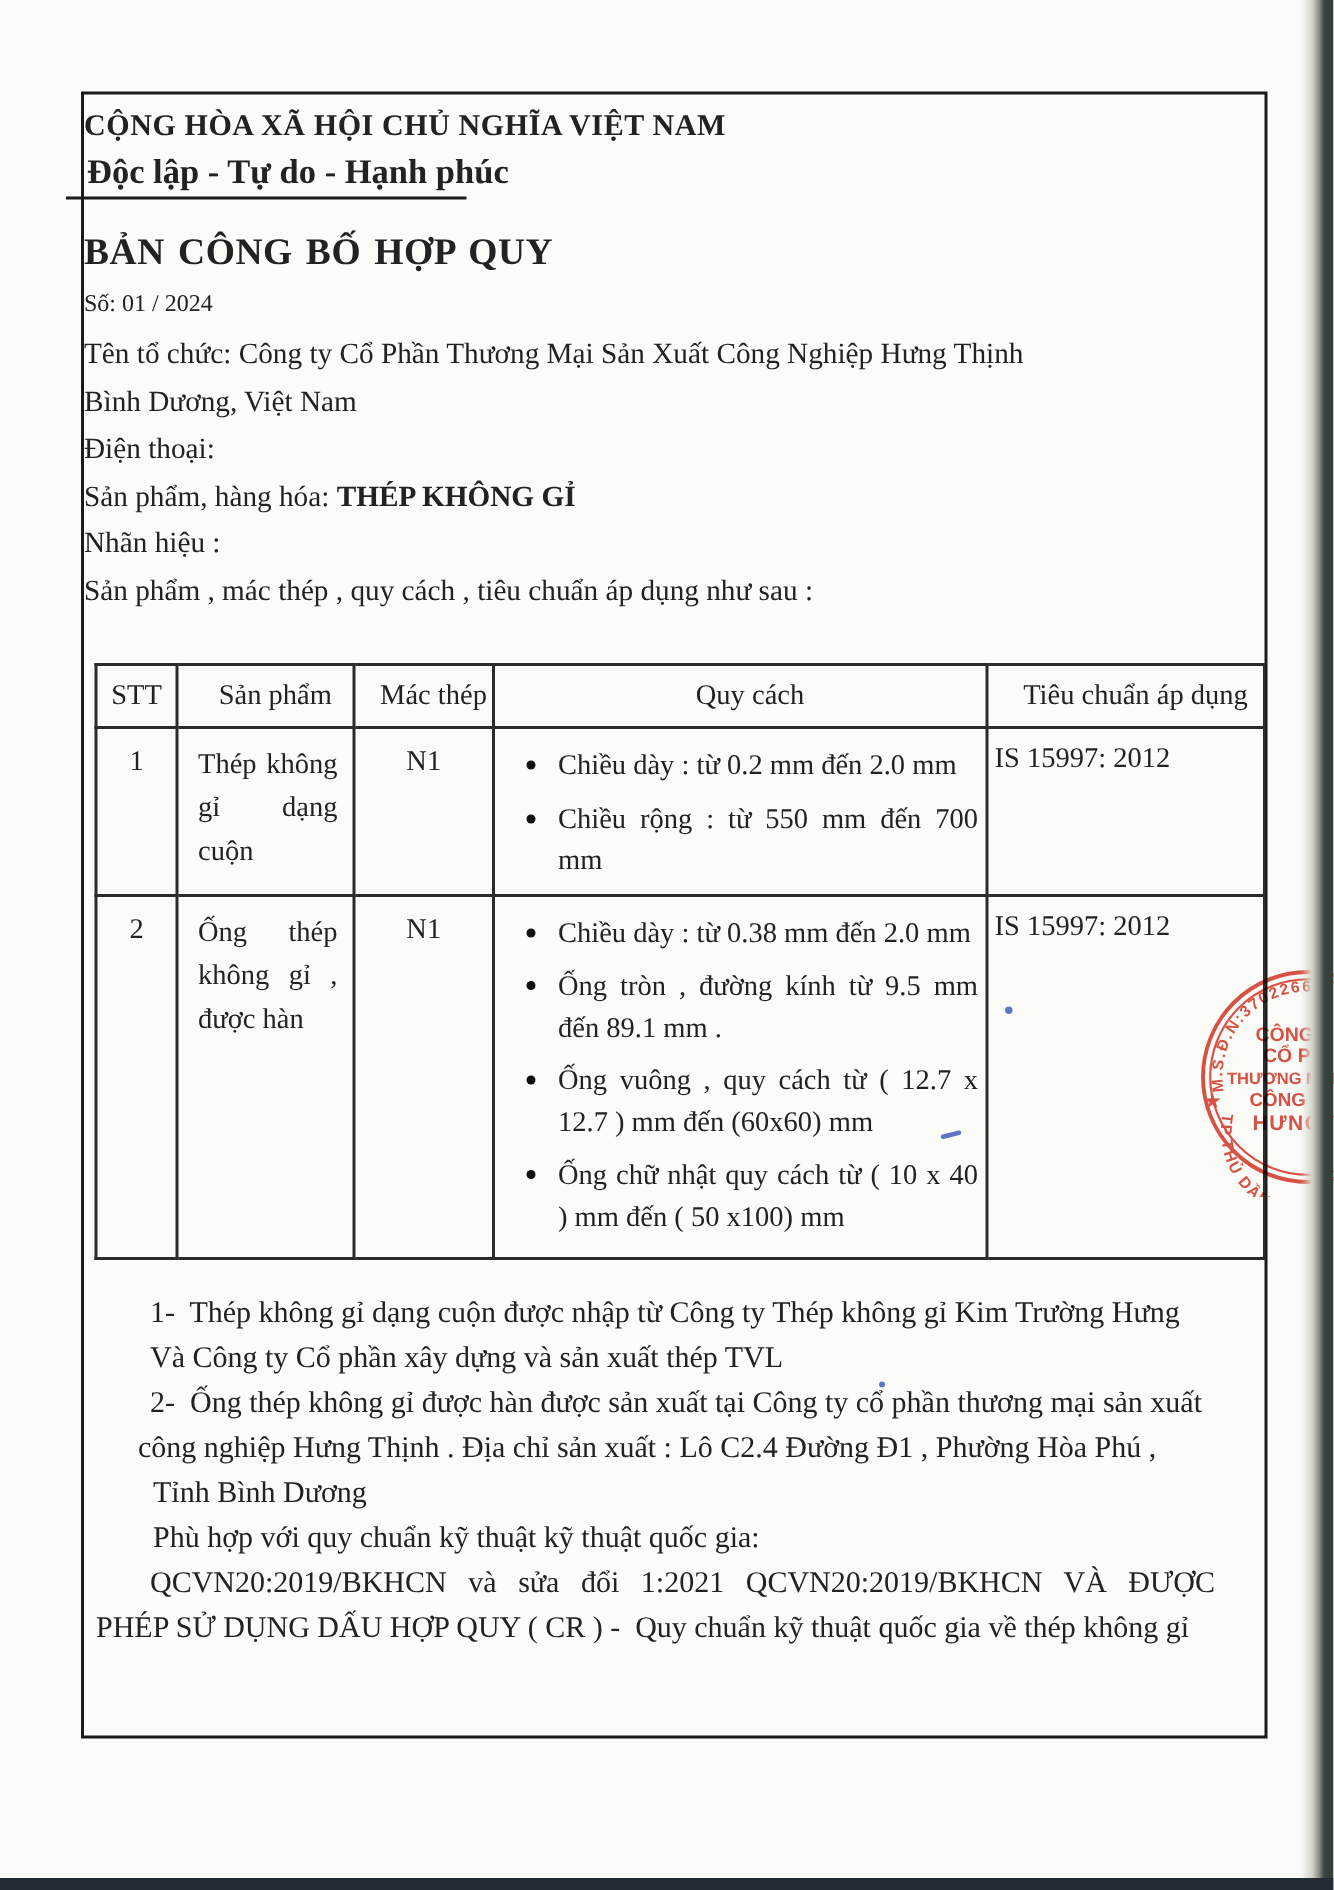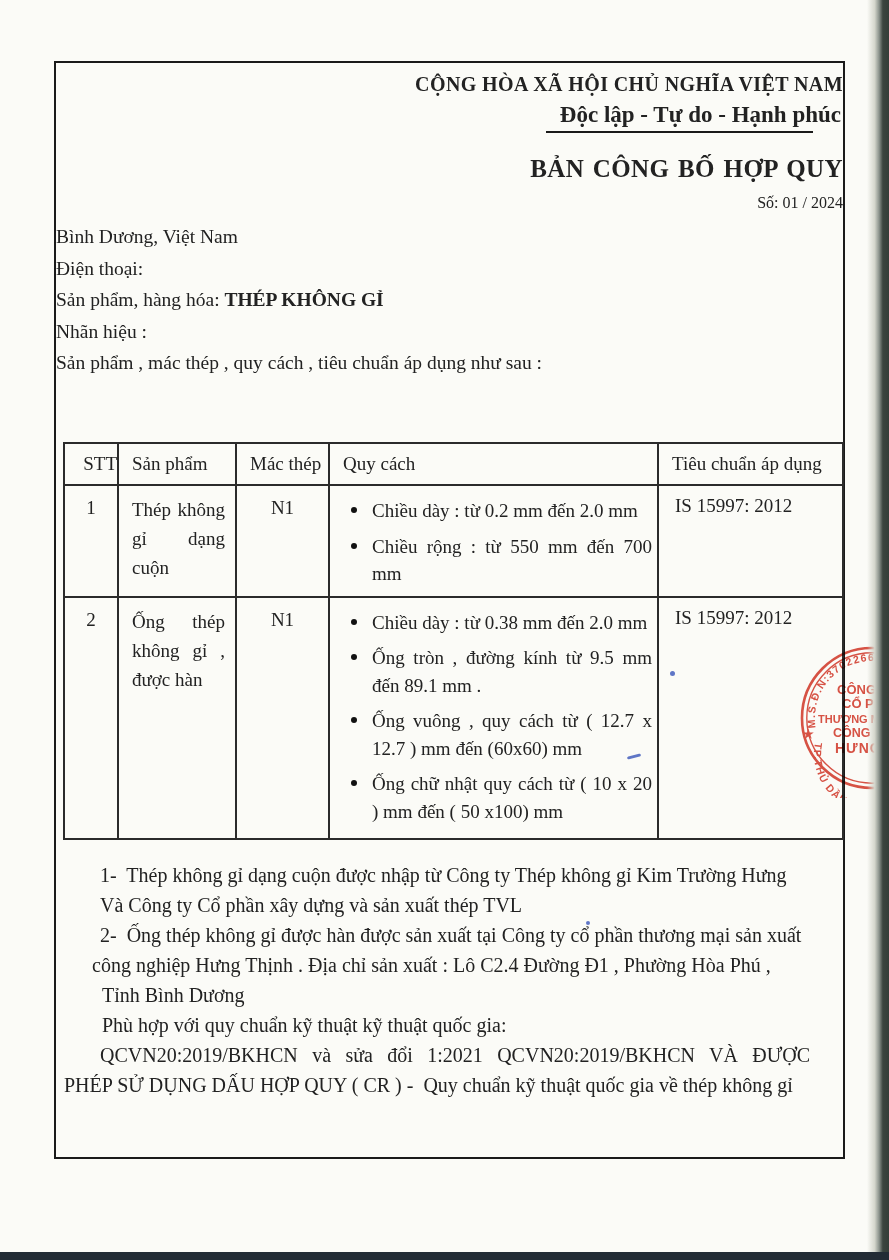--- a/index.html
+++ b/index.html
@@ -7,46 +7,46 @@
     width:889px;height:1260px;position:relative;overflow:hidden;
     background:#fbfbf7;color:#222;
     font-family:"Liberation Serif", serif;
     --stamp:#d8493c;
   }
   
   .frame{
     position:absolute;left:54px;top:61px;width:787px;height:1094px;
     border:2px solid #1a1a1a;
   }
-  .head-group{position:absolute;top:10px;left:0;right:0;text-align:right;}
+  .head-group{position:absolute;top:10px;left:0;right:0;text-align:left;}
   .republic{font-size:20px;font-weight:bold;letter-spacing:.4px;}
   .motto{margin-top:6px;font-size:23px;font-weight:bold;}
   .motto span{position:relative;padding:0 2px;display:inline-block;}
   .motto span::after{content:"";position:absolute;left:-12px;right:30px;bottom:-5px;height:2px;background:#1a1a1a;}
   .doc-title{margin-top:27px;font-size:25px;font-weight:bold;letter-spacing:.4px;word-spacing:2px;}
   .doc-num{margin-top:11px;font-size:16px;}
 
   .info-group{position:absolute;top:158px;left:0;right:0;}
   .info-group p{margin:0;padding:0;font-size:19.5px;line-height:31.5px;white-space:pre;}
   .la{padding-left:49px;}
   .lb{padding-left:59px;}
   .bold{font-weight:bold;text-align:right;}
 
   table.spec-table{
     position:absolute;top:379px;left:7px;width:779px;
     border-collapse:collapse;table-layout:fixed;font-size:19px;
   }
   .spec-table th,.spec-table td{border:2px solid #2b2b2b;vertical-align:top;font-weight:normal;}
-  .spec-table th{height:40px;vertical-align:middle;text-align:left;padding:0 0 0 13px;}
-  .spec-table th.c-stt{text-align:right;padding:0;}
+  .spec-table th{height:40px;vertical-align:middle;text-align:center;padding:0 0 0 13px;}
+  .spec-table th.c-stt{text-align:center;padding:0;}
   td.c-stt{text-align:center;padding-top:11px;}
   td.c-sp{padding:9px 10px 0 13px;text-align:justify;line-height:29px;}
   td.c-mt{text-align:center;padding-top:11px;}
   td.c-qc{padding:11px 6px 0 0;}
-  td.c-tc{padding:9px 6px 0 16px;}
+  td.c-tc{padding:9px 6px 0 4px;}
   tr.r1 td{height:90px;}
   tr.r2 td{height:228px;}
   ul.spec{margin:0;padding:0 0 0 42px;list-style:none;}
   ul.spec li{position:relative;text-align:justify;line-height:27.5px;margin-bottom:8px;width:280px;}
   ul.spec li::before{content:"";position:absolute;left:-21px;top:10px;width:6px;height:6px;border-radius:50%;background:#111;}
 
   .notes-group{position:absolute;top:797px;left:0;right:0;font-size:20px;}
   .notes-group .n{line-height:30px;white-space:pre;margin:0;}
   .p44{padding-left:44px;}
   .p66{padding-left:36px;}
@@ -79,20 +79,21 @@
   <div class="head-group">
     <div class="republic">CỘNG HÒA XÃ HỘI CHỦ NGHĨA VIỆT NAM</div>
     <div class="motto">
       <span>Độc lập - Tự do - Hạnh phúc</span>
     </div>
     <div class="doc-title">BẢN CÔNG BỐ HỢP QUY</div>
     <div class="doc-num">Số: 01 / 2024</div>
   </div>
 
   <div class="info-group">
+    <p class="la">Tên tổ chức: Công ty Cổ Phần Thương Mại Sản Xuất Công Nghiệp Hưng Thịnh</p>
     <p class="la">Bình Dương, Việt Nam</p>
     <p class="la">Điện thoại:</p>
     <p class="lb"><span>Sản phẩm, hàng hóa: </span><span class="bold">THÉP KHÔNG GỈ</span></p>
     <p class="lb">Nhãn hiệu :</p>
     <p class="lb">Sản phẩm , mác thép , quy cách , tiêu chuẩn áp dụng như sau :</p>
   </div>
 
   <table class="spec-table">
     <colgroup>
       <col style="width:54px">
@@ -125,21 +126,21 @@
       </tr>
       <tr class="r2">
         <td class="c-stt">2</td>
         <td class="c-sp">Ống thép không gỉ , được hàn</td>
         <td class="c-mt">N1</td>
         <td class="c-qc">
           <ul class="spec">
             <li>Chiều dày : từ 0.38 mm đến 2.0 mm</li>
             <li>Ống tròn , đường kính từ 9.5 mm đến 89.1 mm .</li>
             <li>Ống vuông , quy cách từ ( 12.7 x 12.7 ) mm đến (60x60) mm</li>
-            <li>Ống chữ nhật quy cách từ ( 10 x 20 ) mm đến ( 50 x100) mm</li>
+            <li>Ống chữ nhật quy cách từ ( 10 x 40 ) mm đến ( 50 x100) mm</li>
           </ul>
         </td>
         <td class="c-tc">IS 15997: 2012</td>
       </tr>
     </tbody>
   </table>
 
   <div class="notes-group">
     <p class="n p44">1-  Thép không gỉ dạng cuộn được nhập từ Công ty Thép không gỉ Kim Trường Hưng</p>
     <p class="n p44">Và Công ty Cổ phần xây dựng và sản xuất thép TVL</p>

